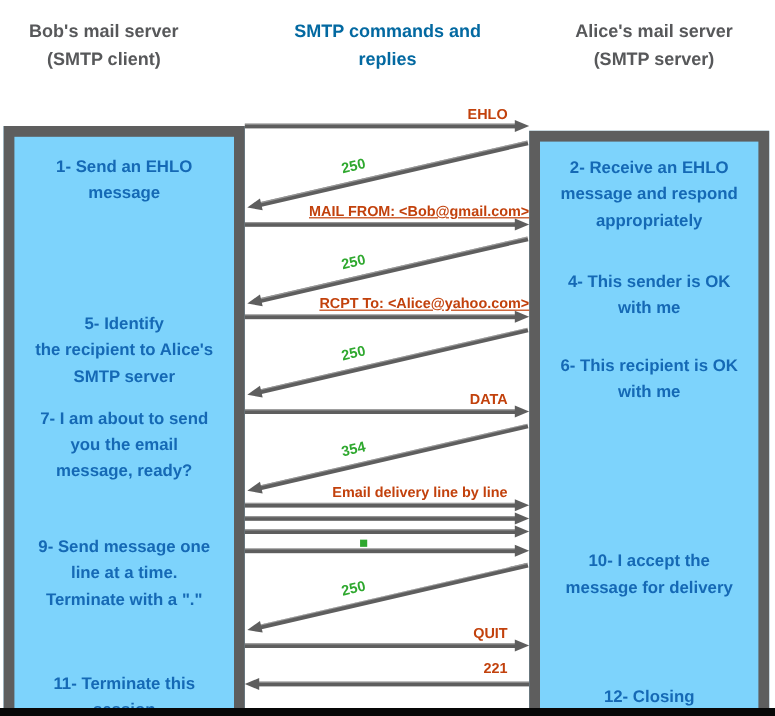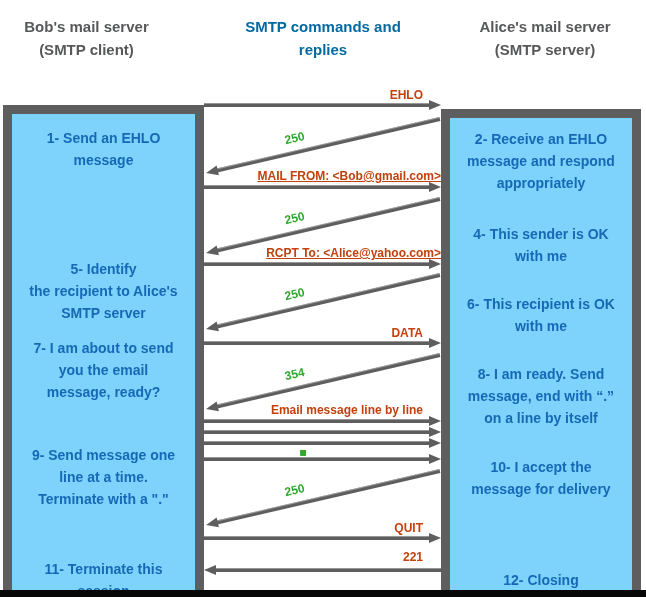--- a/index.html
+++ b/index.html
@@ -75,23 +75,20 @@
   </div>
 
   <div class="box box-server">
     <div class="step" style="top:10px">2- Receive an EHLO
 message and respond
 appropriately</div>
     <div class="step" style="top:105px">4- This sender is OK
 with me</div>
     <div class="step" style="top:175px">6- This recipient is OK
 with me</div>
-    <div class="step" style="top:245px">8-  I am ready. Send
-message, end with “.”
-on a line by itself</div>
     <div class="step" style="top:338px">10-  I accept the
 message for delivery</div>
     <div class="step" style="top:451px">12-  Closing
 connection</div>
   </div>
 
   <div class="hlabel c306" style="top:88px">EHLO</div>
   <div class="arrow h right" style="top:99px">
     <span class="shaft"></span>
   </div>
@@ -124,21 +121,21 @@
   <div class="hlabel c306" style="top:326px">DATA</div>
   <div class="arrow h right" style="top:337px">
     <span class="shaft"></span>
   </div>
 
   <div class="arrow diag left" style="top:376px">
     <span class="shaft"></span>
     <span class="dlabel">354</span>
   </div>
 
-  <div class="hlabel c306" style="top:403px">Email message line by line</div>
+  <div class="hlabel c306" style="top:403px">Email delivery line by line</div>
   <div class="arrow h right" style="top:415px">
     <span class="shaft"></span>
   </div>
   <div class="arrow h right" style="top:426px">
     <span class="shaft"></span>
   </div>
   <div class="arrow h right" style="top:437px">
     <span class="shaft"></span>
   </div>
   <span class="dot" style="left:299px; top:446px">▪</span>

